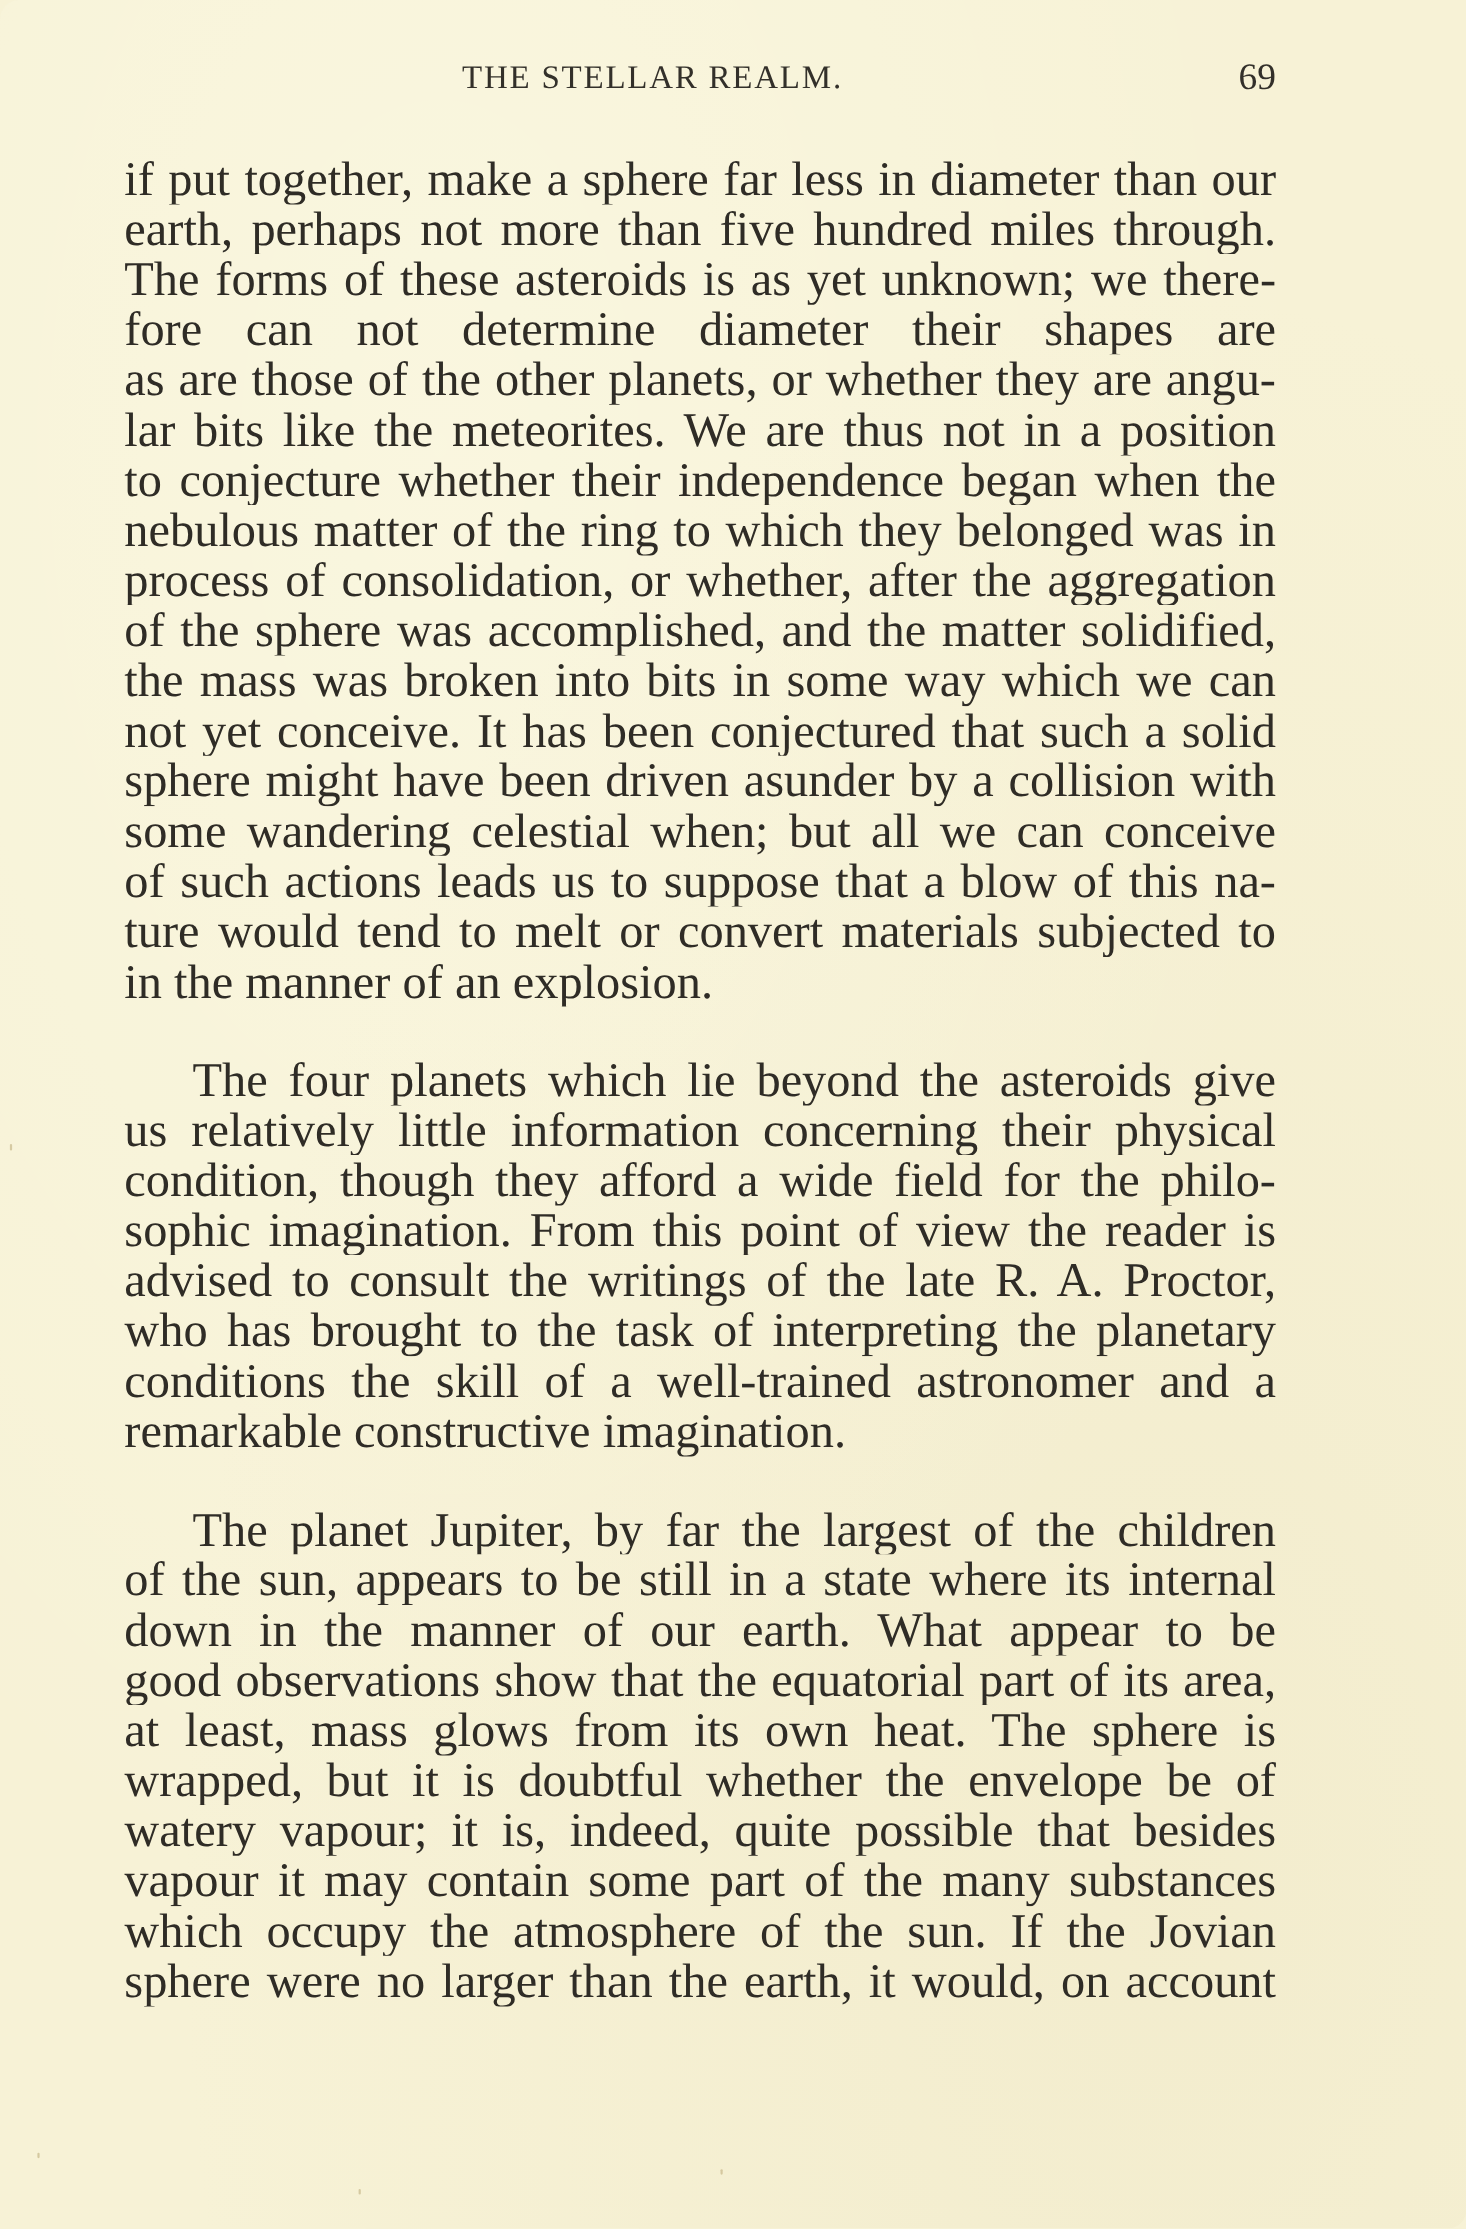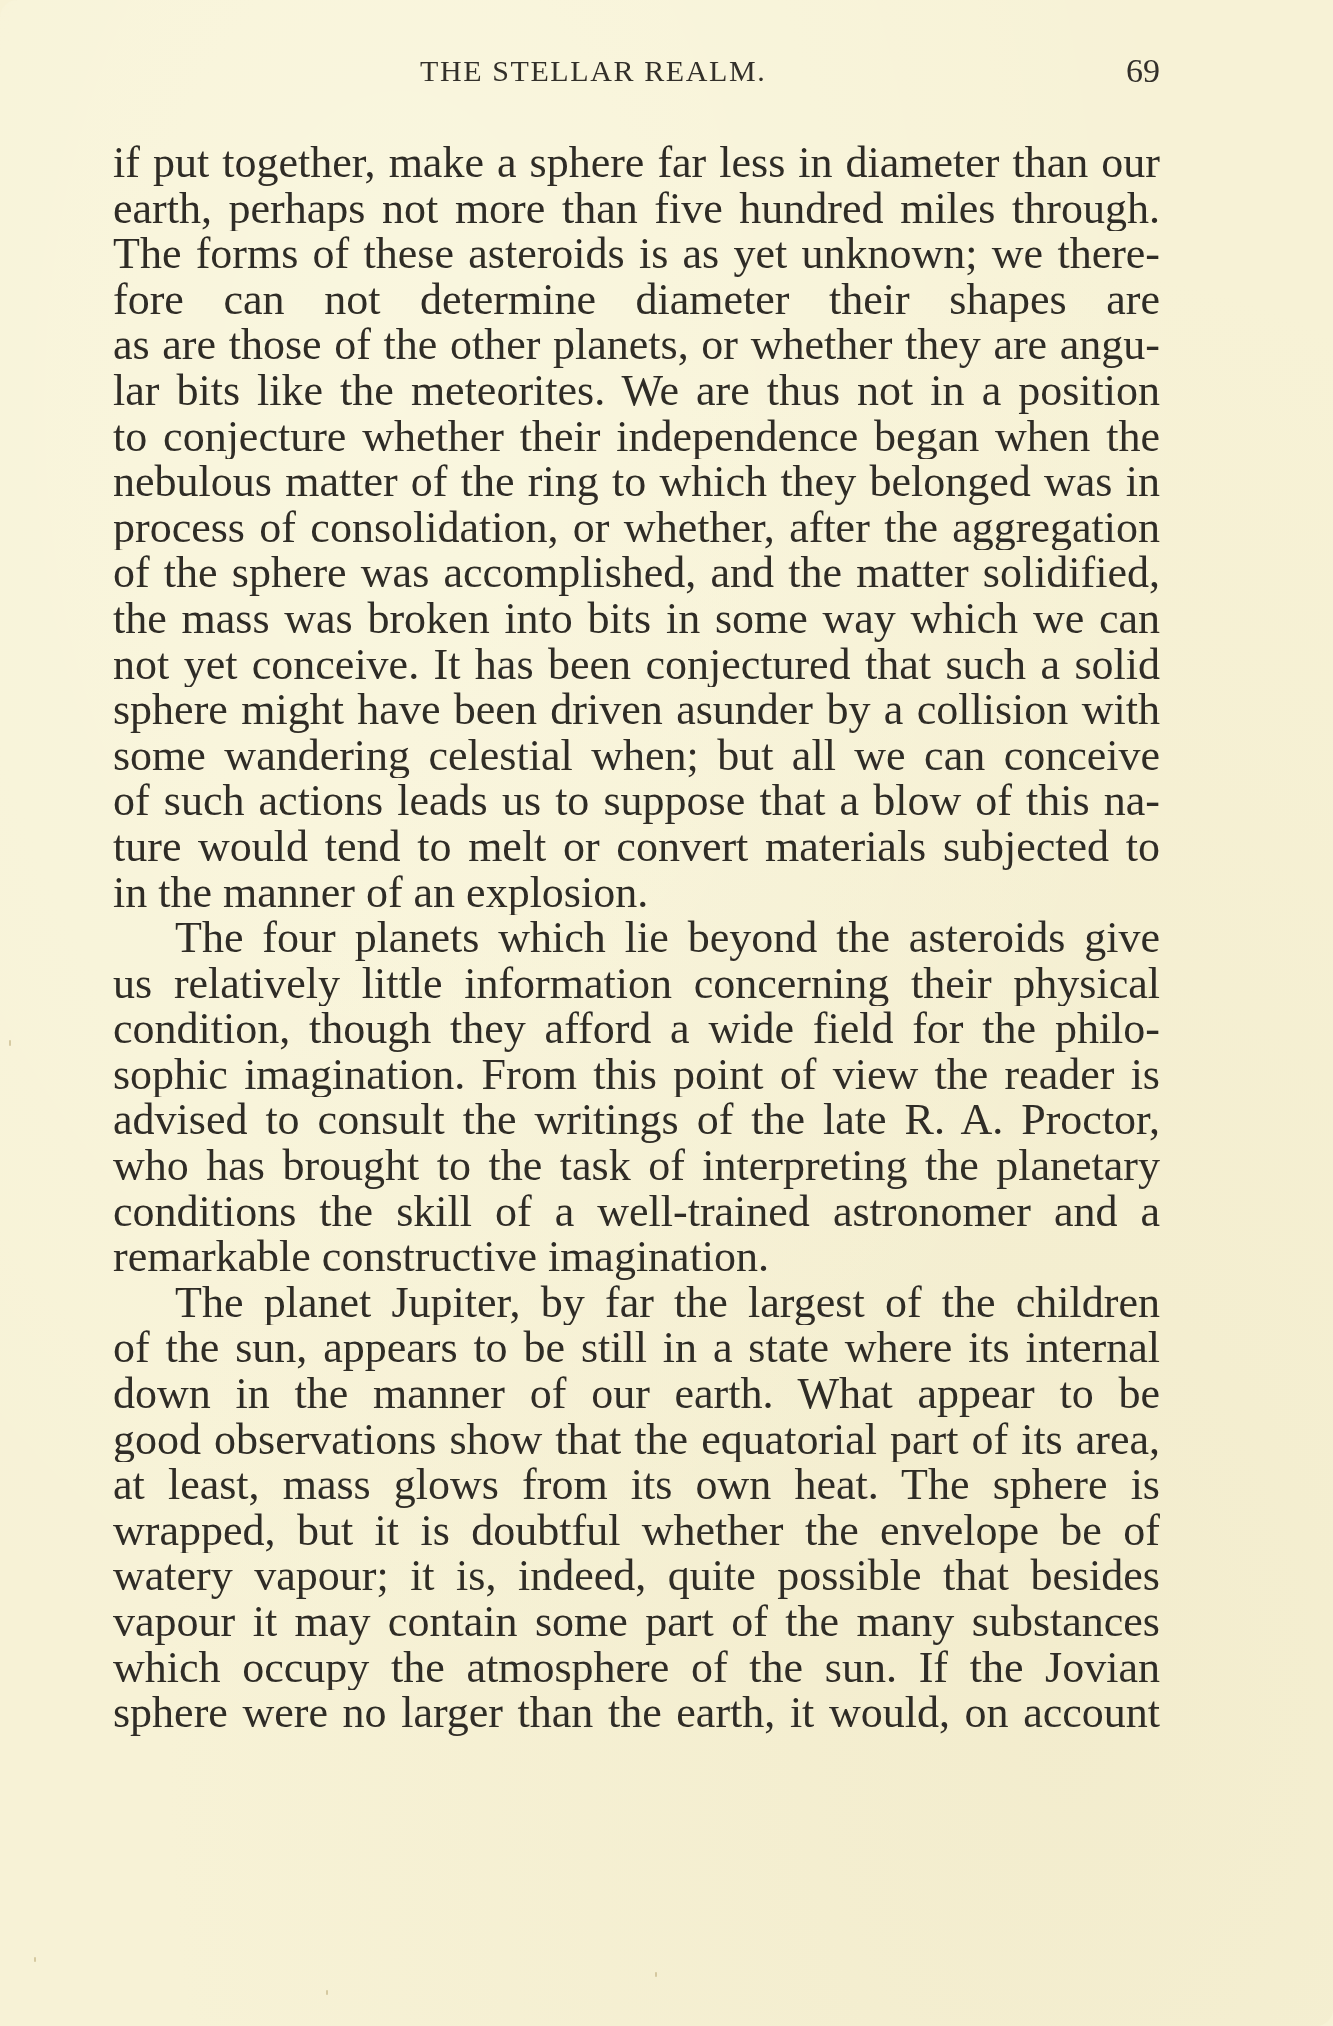--- a/index.html
+++ b/index.html
@@ -66,20 +66,21 @@
     text-align-last: justify;
     white-space: nowrap;
     overflow: visible;
     color: #2f2c26;
   }
   .line.last {
     text-align-last: left;
   }
   .line.indent {
     padding-left: 62px;
+    margin-top: 44px;
   }
   
   .line > span {
     display: block;
     white-space: normal;
     text-align: inherit;
     text-align-last: inherit;
     width: 100%;
     height: 45.6px;
     overflow: hidden;

